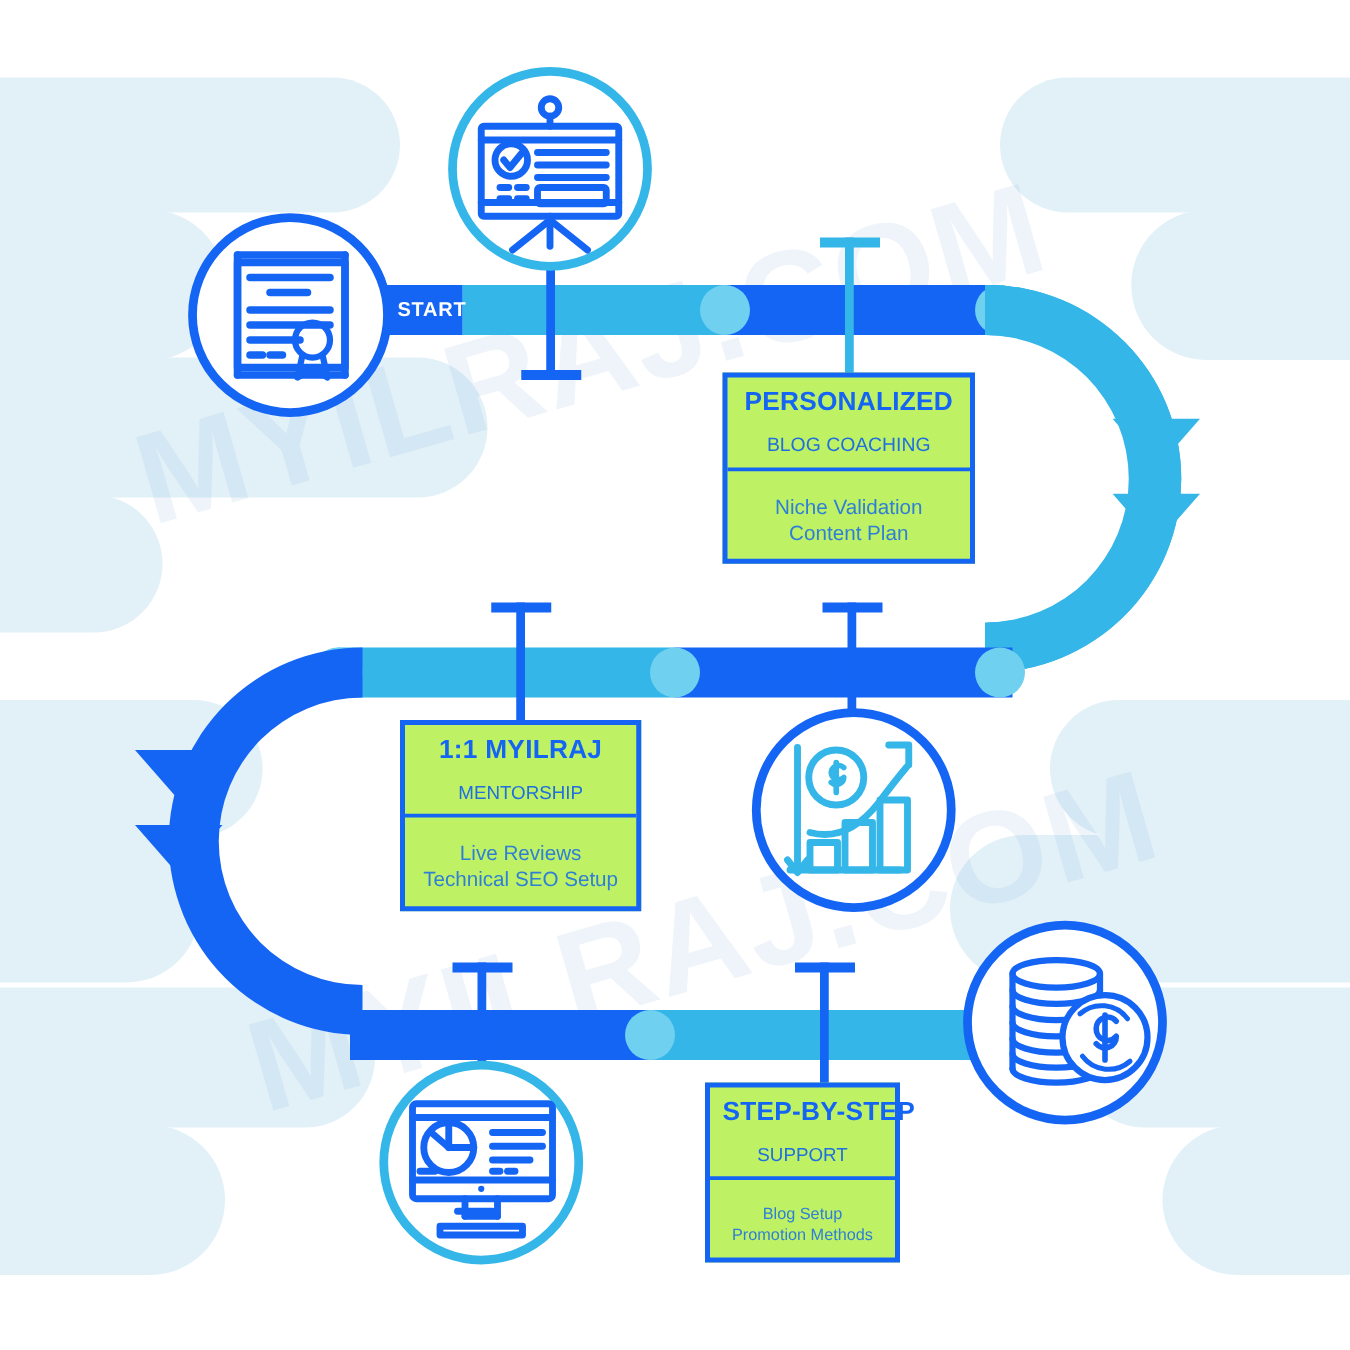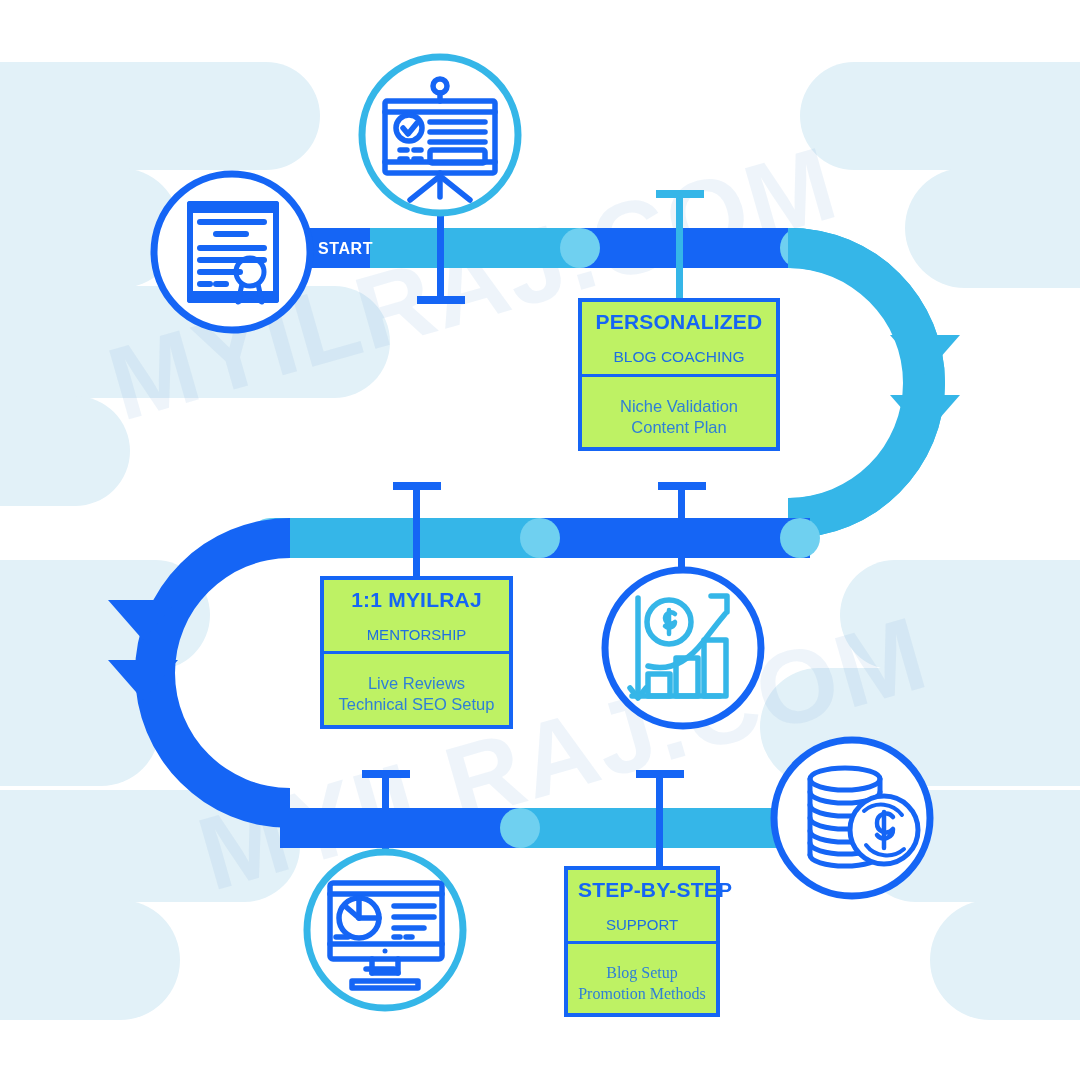--- a/index.html
+++ b/index.html
@@ -56,21 +56,21 @@
   #card-personalized .bot{font-size:16.5px;}
 
   #card-mentorship{left:320px;top:576px;width:193px;}
   #card-mentorship .t1{font-size:21px;}
   #card-mentorship .t2{font-size:15px;}
   #card-mentorship .bot{font-size:16.5px;}
 
   #card-support{left:564px;top:866px;width:156px;}
   #card-support .t1{font-size:21px;}
   #card-support .t2{font-size:15px;}
-  #card-support .bot{font-size:16px;font-family:Liberation Serif, serif;}
+  #card-support .bot{font-size:13px;}
 
   
   #start-label{
     position:absolute;
     left:318px;top:240px;
     color:#ffffff;
     font-size:16px;
     font-weight:bold;
     letter-spacing:.6px;
     z-index:45;

